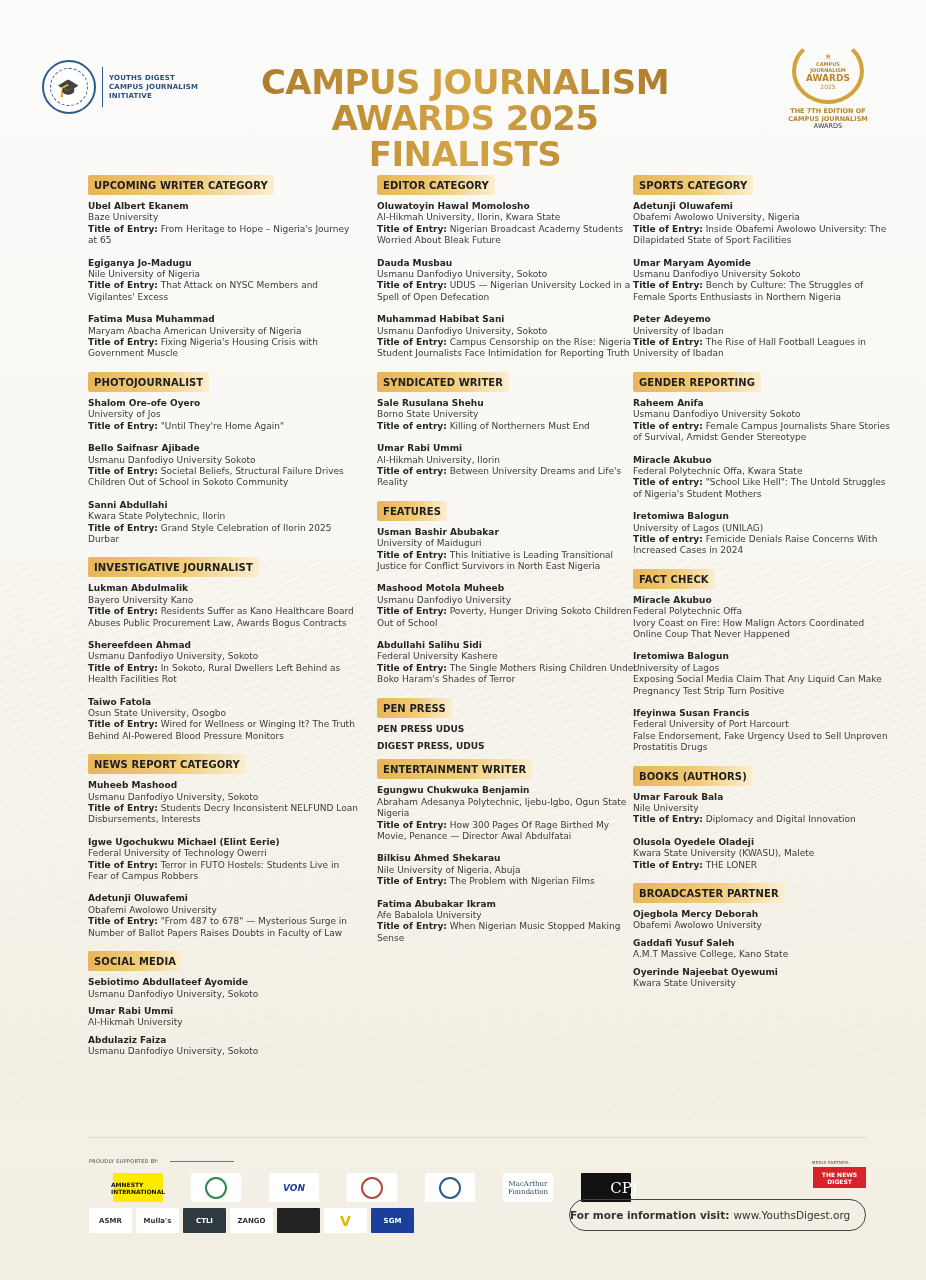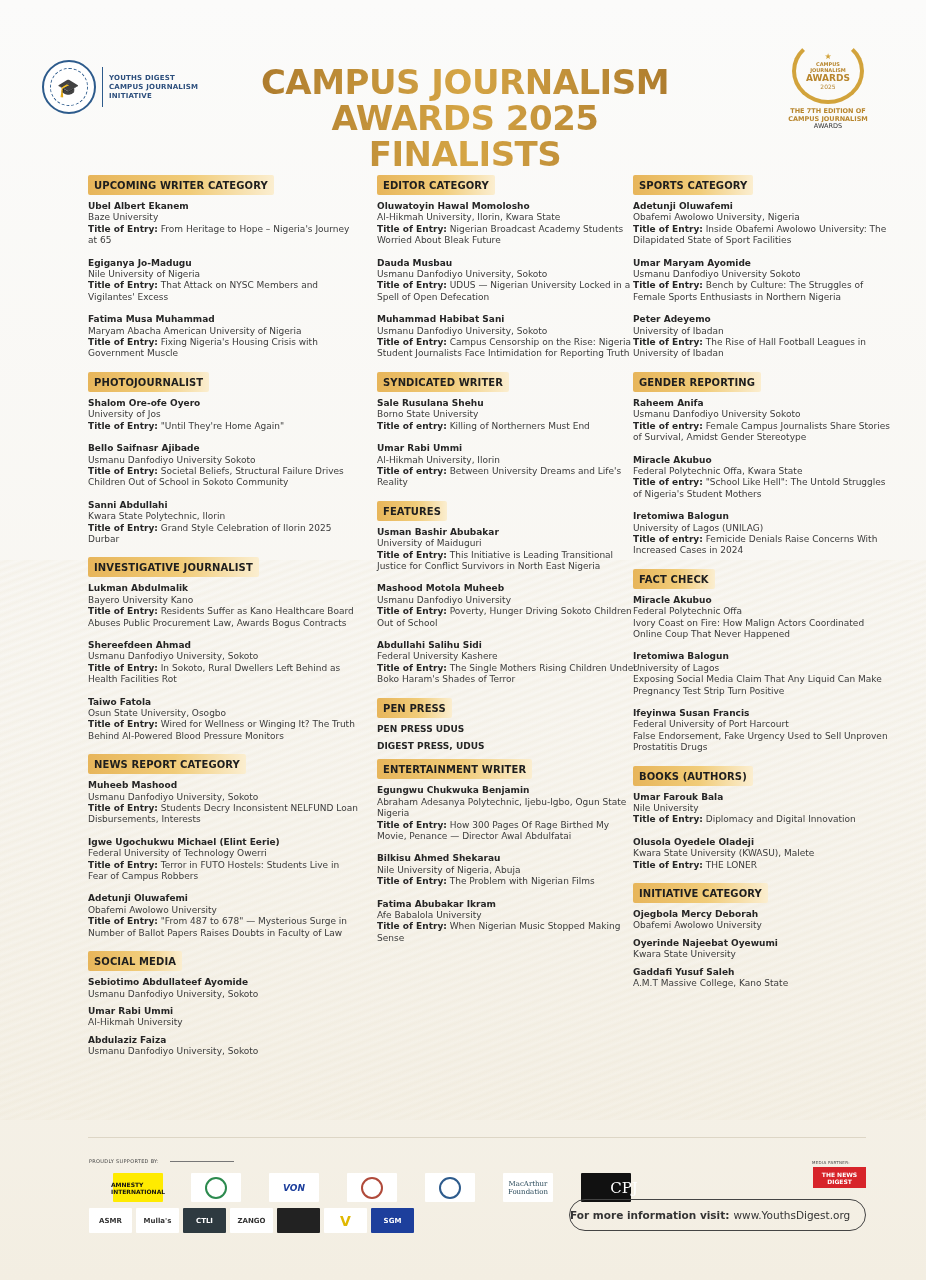--- a/index.html
+++ b/index.html
@@ -166,29 +166,29 @@
     <div class="sec"><div class="cat-head">SYNDICATED WRITER</div><div class="entry"><span class="name">Sale Rusulana Shehu</span><span class="inst">Borno State University</span><span><span class="title-label">Title of entry:</span> <span>Killing of Northerners Must End</span></span></div><div class="entry"><span class="name">Umar Rabi Ummi</span><span class="inst">Al-Hikmah University, Ilorin</span><span><span class="title-label">Title of entry:</span> <span>Between University Dreams and Life's Reality</span></span></div></div>
     <div class="sec"><div class="cat-head">FEATURES</div><div class="entry"><span class="name">Usman Bashir Abubakar</span><span class="inst">University of Maiduguri</span><span><span class="title-label">Title of Entry:</span> <span>This Initiative is Leading Transitional Justice for Conflict Survivors in North East Nigeria</span></span></div><div class="entry"><span class="name">Mashood Motola Muheeb</span><span class="inst">Usmanu Danfodiyo University</span><span><span class="title-label">Title of Entry:</span> <span>Poverty, Hunger Driving Sokoto Children Out of School</span></span></div><div class="entry"><span class="name">Abdullahi Salihu Sidi</span><span class="inst">Federal University Kashere</span><span><span class="title-label">Title of Entry:</span> <span>The Single Mothers Rising Children Under Boko Haram's Shades of Terror</span></span></div></div>
     <div class="sec"><div class="cat-head">PEN PRESS</div><div class="pen-item"><span>PEN PRESS UDUS</span></div><div class="pen-item"><span>DIGEST PRESS, UDUS</span></div></div>
     <div class="sec"><div class="cat-head">ENTERTAINMENT WRITER</div><div class="entry"><span class="name">Egungwu Chukwuka Benjamin</span><span class="inst">Abraham Adesanya Polytechnic, Ijebu-Igbo, Ogun State Nigeria</span><span><span class="title-label">Title of Entry:</span> <span>How 300 Pages Of Rage Birthed My Movie, Penance — Director Awal Abdulfatai</span></span></div><div class="entry"><span class="name">Bilkisu Ahmed Shekarau</span><span class="inst">Nile University of Nigeria, Abuja</span><span><span class="title-label">Title of Entry:</span> <span>The Problem with Nigerian Films</span></span></div><div class="entry"><span class="name">Fatima Abubakar Ikram</span><span class="inst">Afe Babalola University</span><span><span class="title-label">Title of Entry:</span> <span>When Nigerian Music Stopped Making Sense</span></span></div></div>
   </div>
 <div class="col col3">
     <div class="sec"><div class="cat-head">SPORTS CATEGORY</div><div class="entry"><span class="name">Adetunji Oluwafemi</span><span class="inst">Obafemi Awolowo University, Nigeria</span><span><span class="title-label">Title of Entry:</span> <span>Inside Obafemi Awolowo University: The Dilapidated State of Sport Facilities</span></span></div><div class="entry"><span class="name">Umar Maryam Ayomide</span><span class="inst">Usmanu Danfodiyo University Sokoto</span><span><span class="title-label">Title of Entry:</span> <span>Bench by Culture: The Struggles of Female Sports Enthusiasts in Northern Nigeria</span></span></div><div class="entry"><span class="name">Peter Adeyemo</span><span class="inst">University of Ibadan</span><span><span class="title-label">Title of Entry:</span> <span>The Rise of Hall Football Leagues in University of Ibadan</span></span></div></div>
     <div class="sec"><div class="cat-head">GENDER REPORTING</div><div class="entry"><span class="name">Raheem Anifa</span><span class="inst">Usmanu Danfodiyo University Sokoto</span><span><span class="title-label">Title of entry:</span> <span>Female Campus Journalists Share Stories of Survival, Amidst Gender Stereotype</span></span></div><div class="entry"><span class="name">Miracle Akubuo</span><span class="inst">Federal Polytechnic Offa, Kwara State</span><span><span class="title-label">Title of entry:</span> <span>"School Like Hell": The Untold Struggles of Nigeria's Student Mothers</span></span></div><div class="entry"><span class="name">Iretomiwa Balogun</span><span class="inst">University of Lagos (UNILAG)</span><span><span class="title-label">Title of entry:</span> <span>Femicide Denials Raise Concerns With Increased Cases in 2024</span></span></div></div>
     <div class="sec"><div class="cat-head">FACT CHECK</div><div class="entry"><span class="name">Miracle Akubuo</span><span class="inst">Federal Polytechnic Offa</span><span><span>Ivory Coast on Fire: How Malign Actors Coordinated Online Coup That Never Happened</span></span></div><div class="entry"><span class="name">Iretomiwa Balogun</span><span class="inst">University of Lagos</span><span><span>Exposing Social Media Claim That Any Liquid Can Make Pregnancy Test Strip Turn Positive</span></span></div><div class="entry"><span class="name">Ifeyinwa Susan Francis</span><span class="inst">Federal University of Port Harcourt</span><span><span>False Endorsement, Fake Urgency Used to Sell Unproven Prostatitis Drugs</span></span></div></div>
     <div class="sec"><div class="cat-head">BOOKS (AUTHORS)</div><div class="entry"><span class="name">Umar Farouk Bala</span><span class="inst">Nile University</span><span><span class="title-label">Title of Entry:</span> <span>Diplomacy and Digital Innovation</span></span></div><div class="entry"><span class="name">Olusola Oyedele Oladeji</span><span class="inst">Kwara State University (KWASU), Malete</span><span><span class="title-label">Title of Entry:</span> <span>THE LONER</span></span></div></div>
-    <div class="sec"><div class="cat-head">INITIATIVE CATEGORY</div><div class="entry compact">
+    <div class="sec"><div class="cat-head">BROADCASTER PARTNER</div><div class="entry compact">
         <span class="name">Ojegbola Mercy Deborah</span>
         <span class="inst">Obafemi Awolowo University</span>
       </div><div class="entry compact">
+        <span class="name">Gaddafi Yusuf Saleh</span>
+        <span class="inst">A.M.T Massive College, Kano State</span>
+      </div><div class="entry compact">
         <span class="name">Oyerinde Najeebat Oyewumi</span>
         <span class="inst">Kwara State University</span>
-      </div><div class="entry compact">
-        <span class="name">Gaddafi Yusuf Saleh</span>
-        <span class="inst">A.M.T Massive College, Kano State</span>
       </div></div>
   </div>
 
 <div class="footer-rule"></div>
 <div class="supported-label">PROUDLY SUPPORTED BY:</div>
 <div class="supported-line"></div>
 
 <div class="sponsor-row r1">
   <div class="logo-tile logo-amnesty">
       <span>AMNESTY INTERNATIONAL</span>

